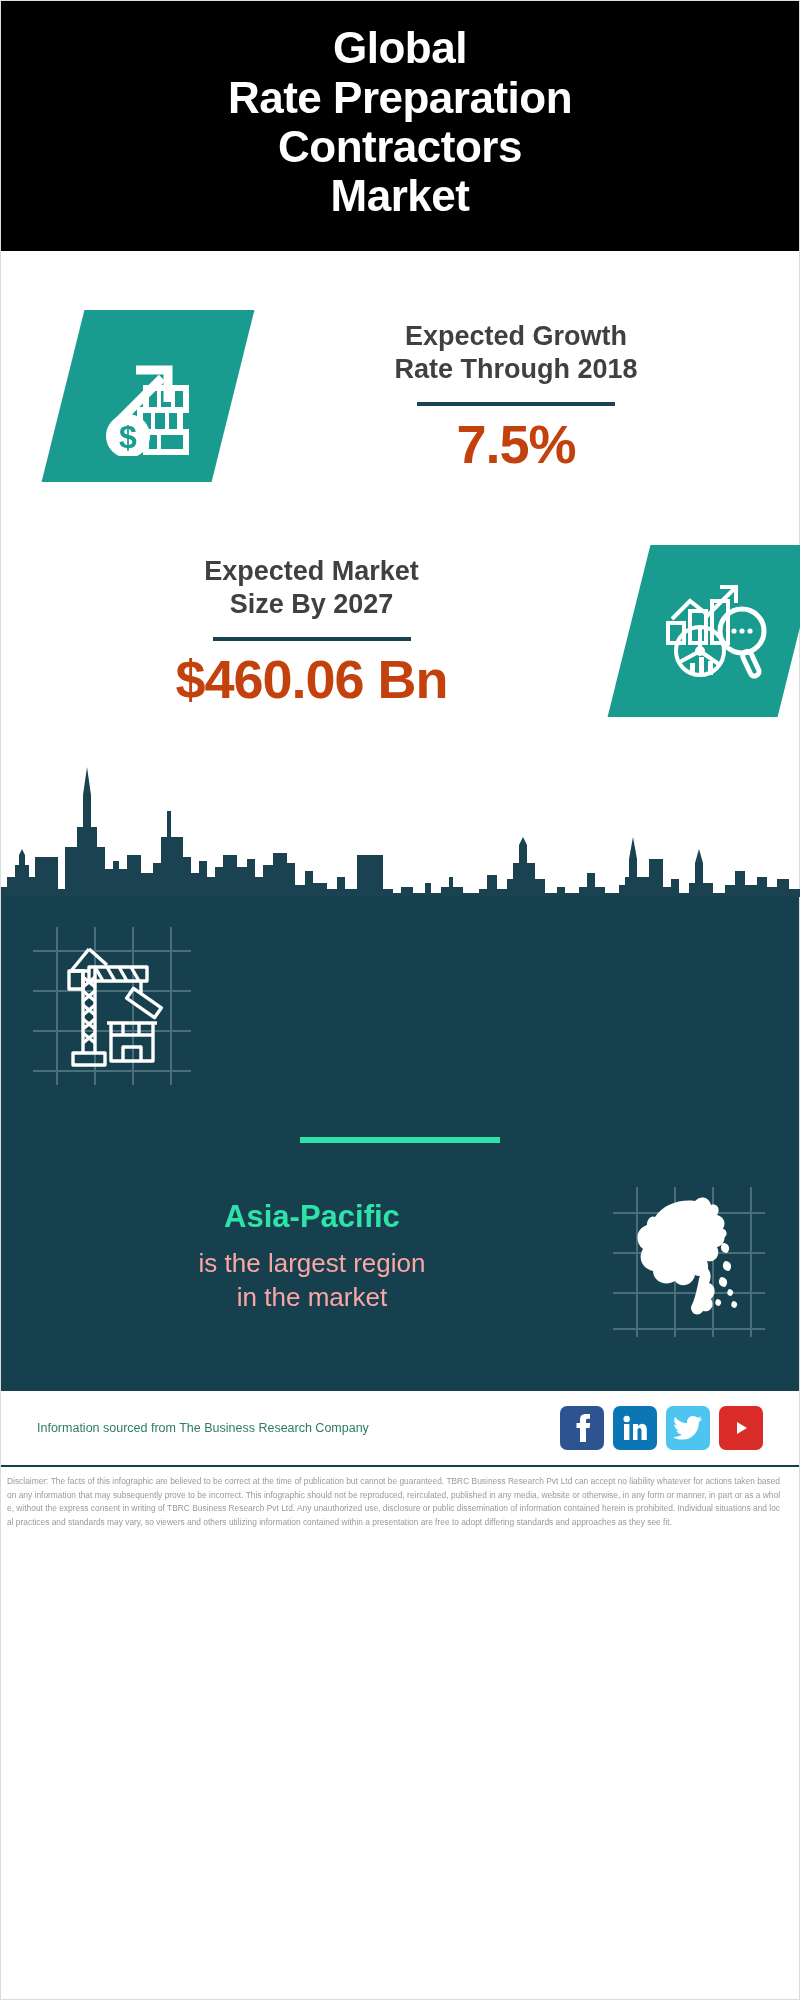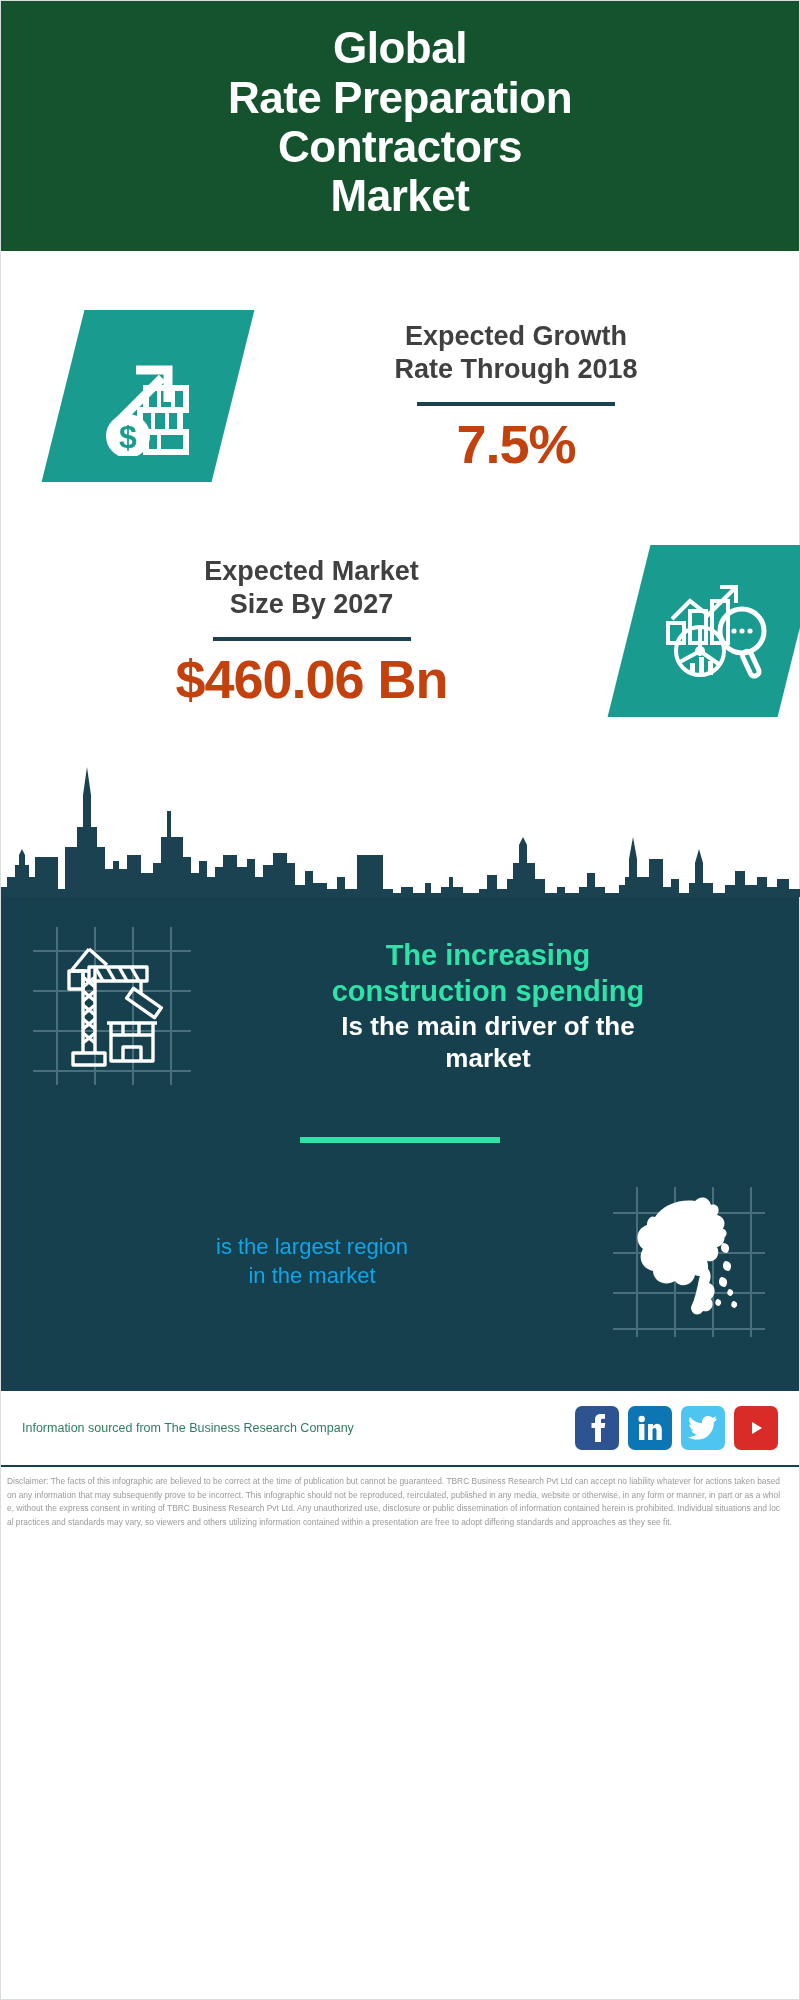--- a/index.html
+++ b/index.html
@@ -18,21 +18,21 @@
     width: 800px;
     height: 2000px;
     position: relative;
     background: #ffffff;
     box-sizing: border-box;
     border: 1px solid #d8dde0;
   }
 
   
   .header {
-    background: #14532d;
+    background: #000000;
     padding: 14px 40px 22px 40px;
     text-align: center;
     height: 250px;
     box-sizing: border-box;
     display: flex;
     flex-direction: column;
     justify-content: center;
   }
   .header-title {
     color: #ffffff;
@@ -172,33 +172,33 @@
     padding-right: 6px;
   }
   .region-hi {
     color: #2fe3a8;
     font-size: 31px;
     font-weight: bold;
     margin: 0 0 4px 0;
     line-height: 1.2;
   }
   .region-sub {
-    color: #0ea5e9;
-    font-size: 22px;
+    color: #fca5a5;
+    font-size: 26px;
     line-height: 1.3;
-    margin: 4px;
+    margin: 12px;
   }
   .region-sub span { display: block; }
 
   
   .source-bar {
     background: #ffffff;
     display: flex;
     align-items: center;
-    padding: 16px 21px;
+    padding: 16px 36px;
     border-top: 2px solid #17404e;
     border-bottom: 2px solid #17404e;
     height: 78px;
     box-sizing: border-box;
   }
   .source-text {
     flex: 1;
     color: #2e7d5f;
     font-size: 12.5px;
     line-height: 1.65;
@@ -376,36 +376,27 @@
             <rect x="100" y="76" width="34" height="12" transform="rotate(35 117 82)"></rect>
 
             <path d="M84 102 L84 140 L126 140 L126 102"></path>
             <path d="M80 102 L130 102"></path>
             <path d="M84 114 L126 114"></path>
             <path d="M96 102 L96 114 M112 102 L112 114"></path>
             <path d="M96 140 L96 126 L114 126 L114 140"></path>
           </g>
         </svg>
       </div>
-      <div class="driver-text">
-        <p class="driver-hi">
-          <span>The increasing</span>
-          <span>construction spending</span>
-        </p>
-        <p class="driver-sub">
-          <span>Is the main driver of the</span>
-          <span>market</span>
-        </p>
-      </div>
     </div>
 
     <div class="mint-rule"></div>
 
     <div class="region-row">
       <div class="region-text">
+        <p class="region-hi">Asia-Pacific</p>
         <p class="region-sub">
           <span>is the largest region</span>
           <span>in the market</span>
         </p>
       </div>
       <div class="icon-grid">
         <svg width="170" height="170" viewBox="0 0 170 170">
           <g stroke="#4a6f7c" stroke-width="2">
             <line x1="34" y1="10" x2="34" y2="160"></line>
             <line x1="72" y1="10" x2="72" y2="160"></line>

